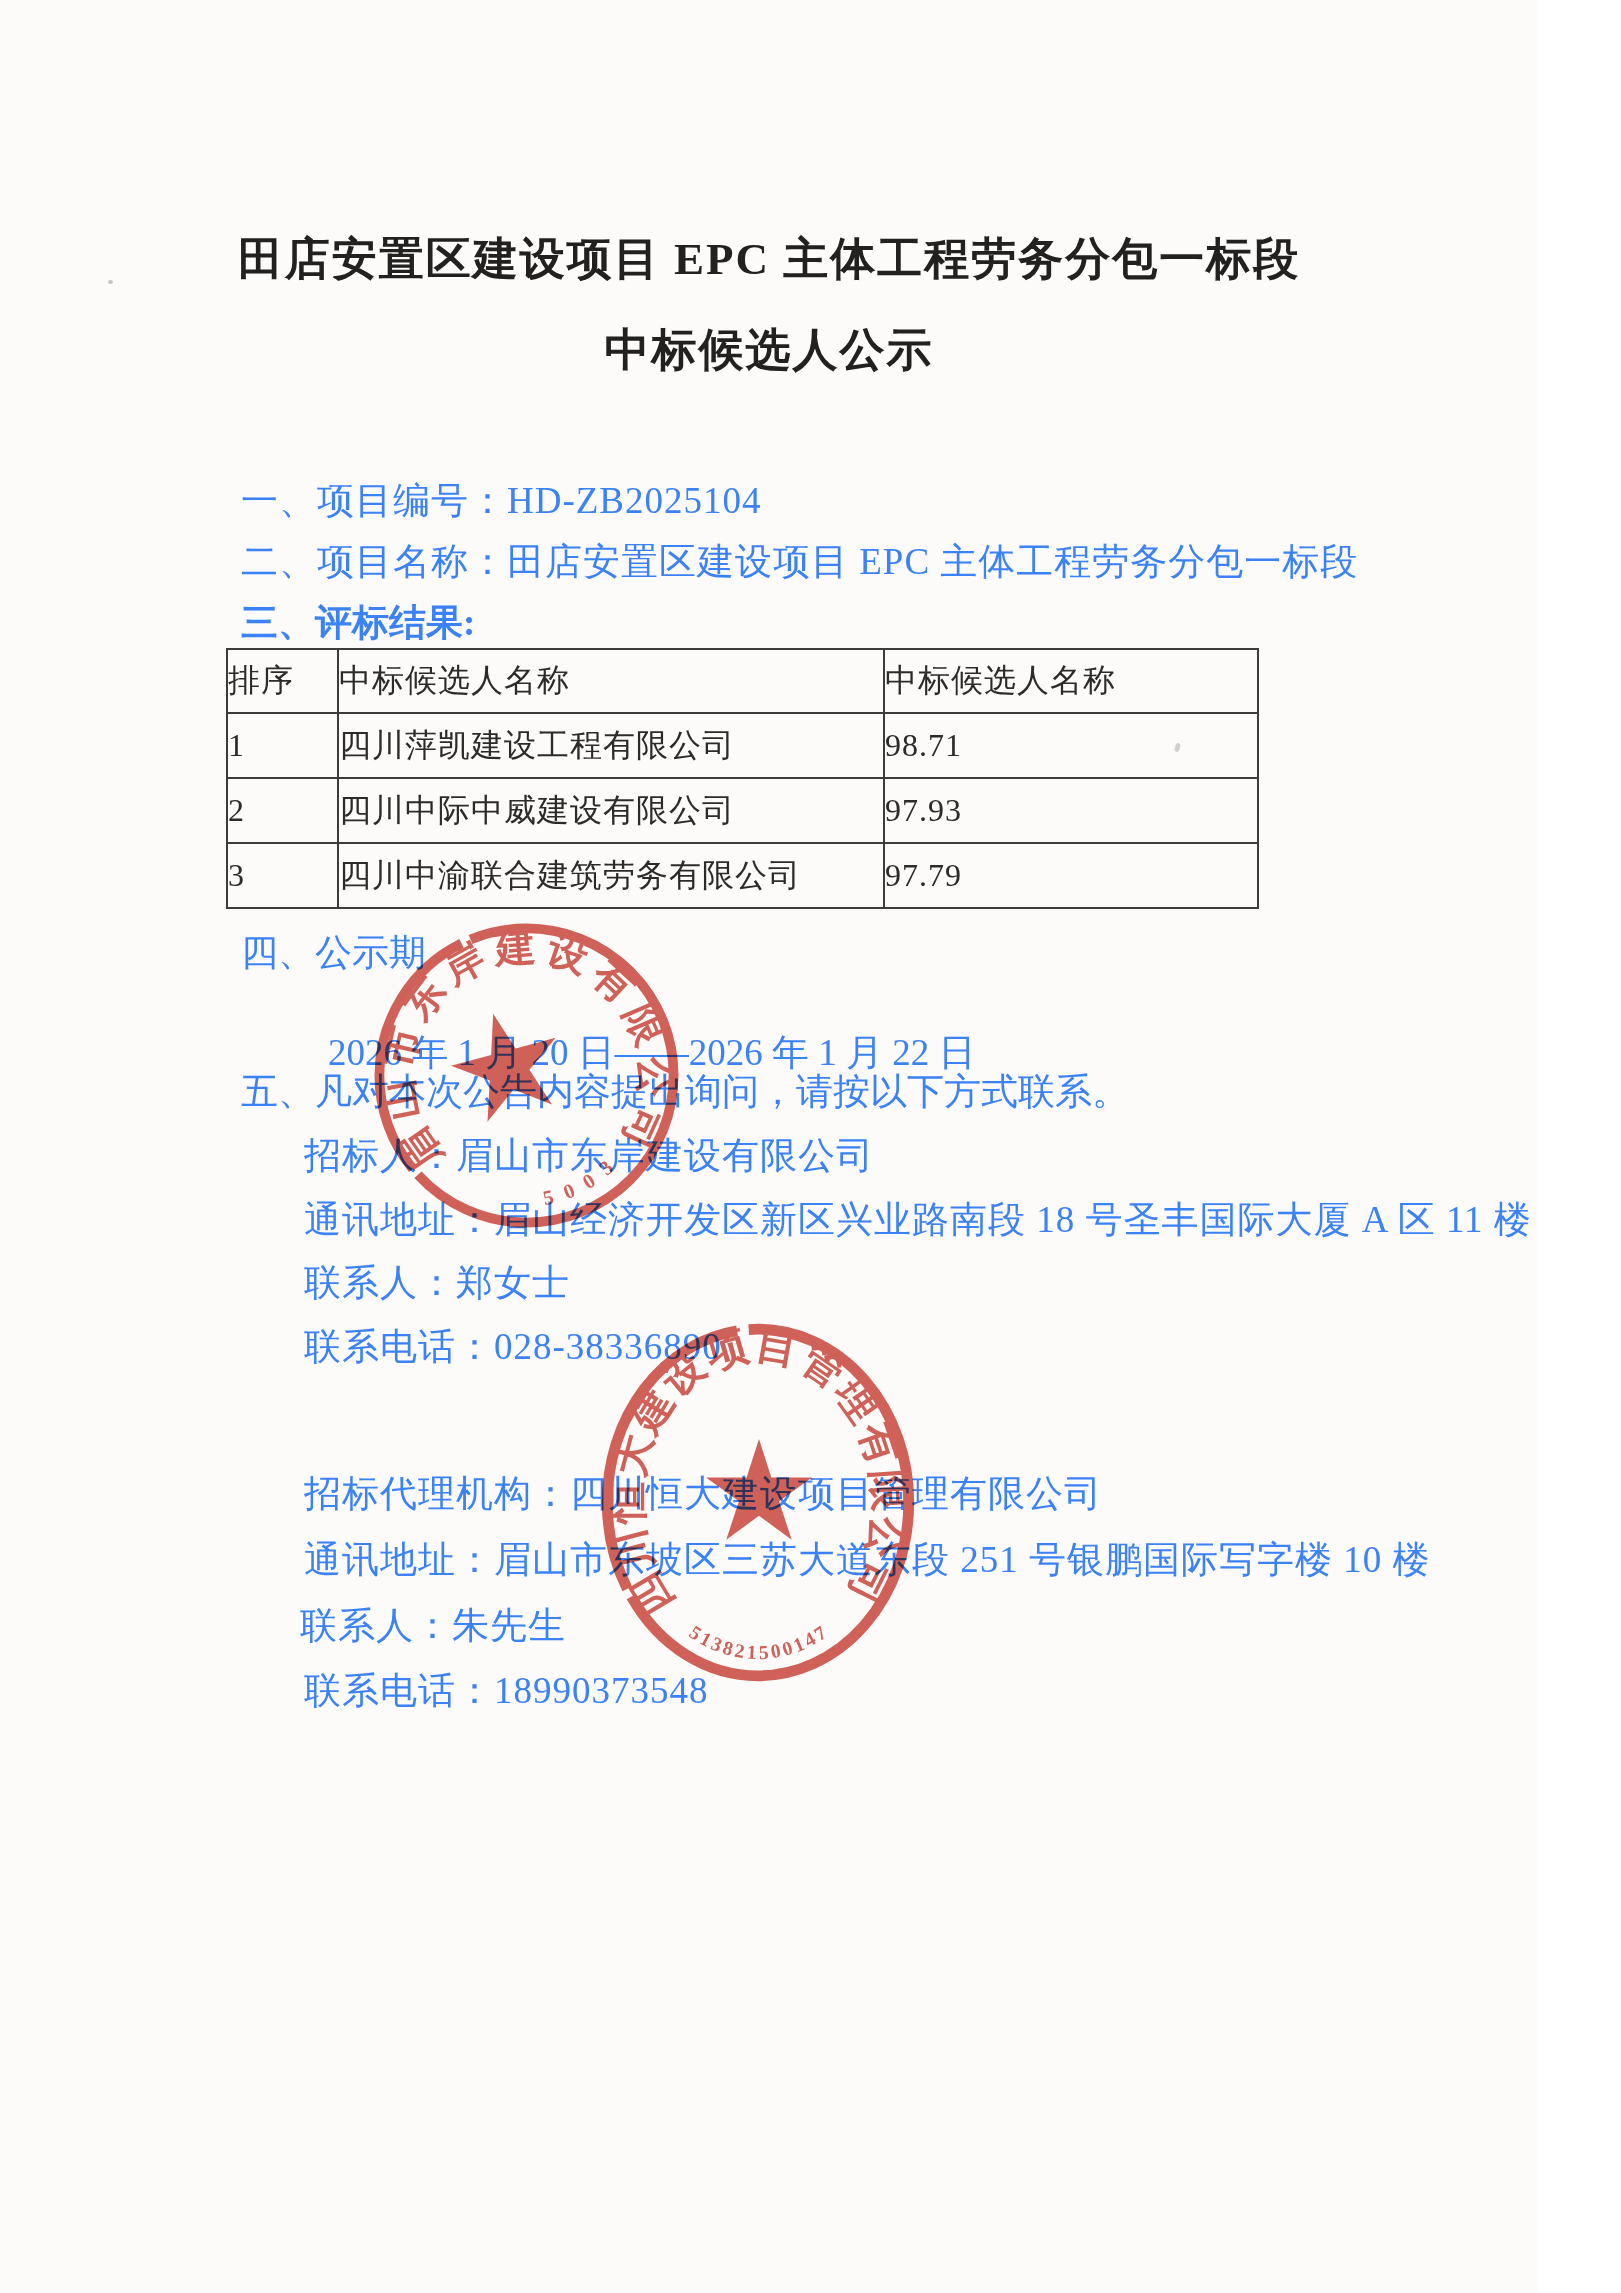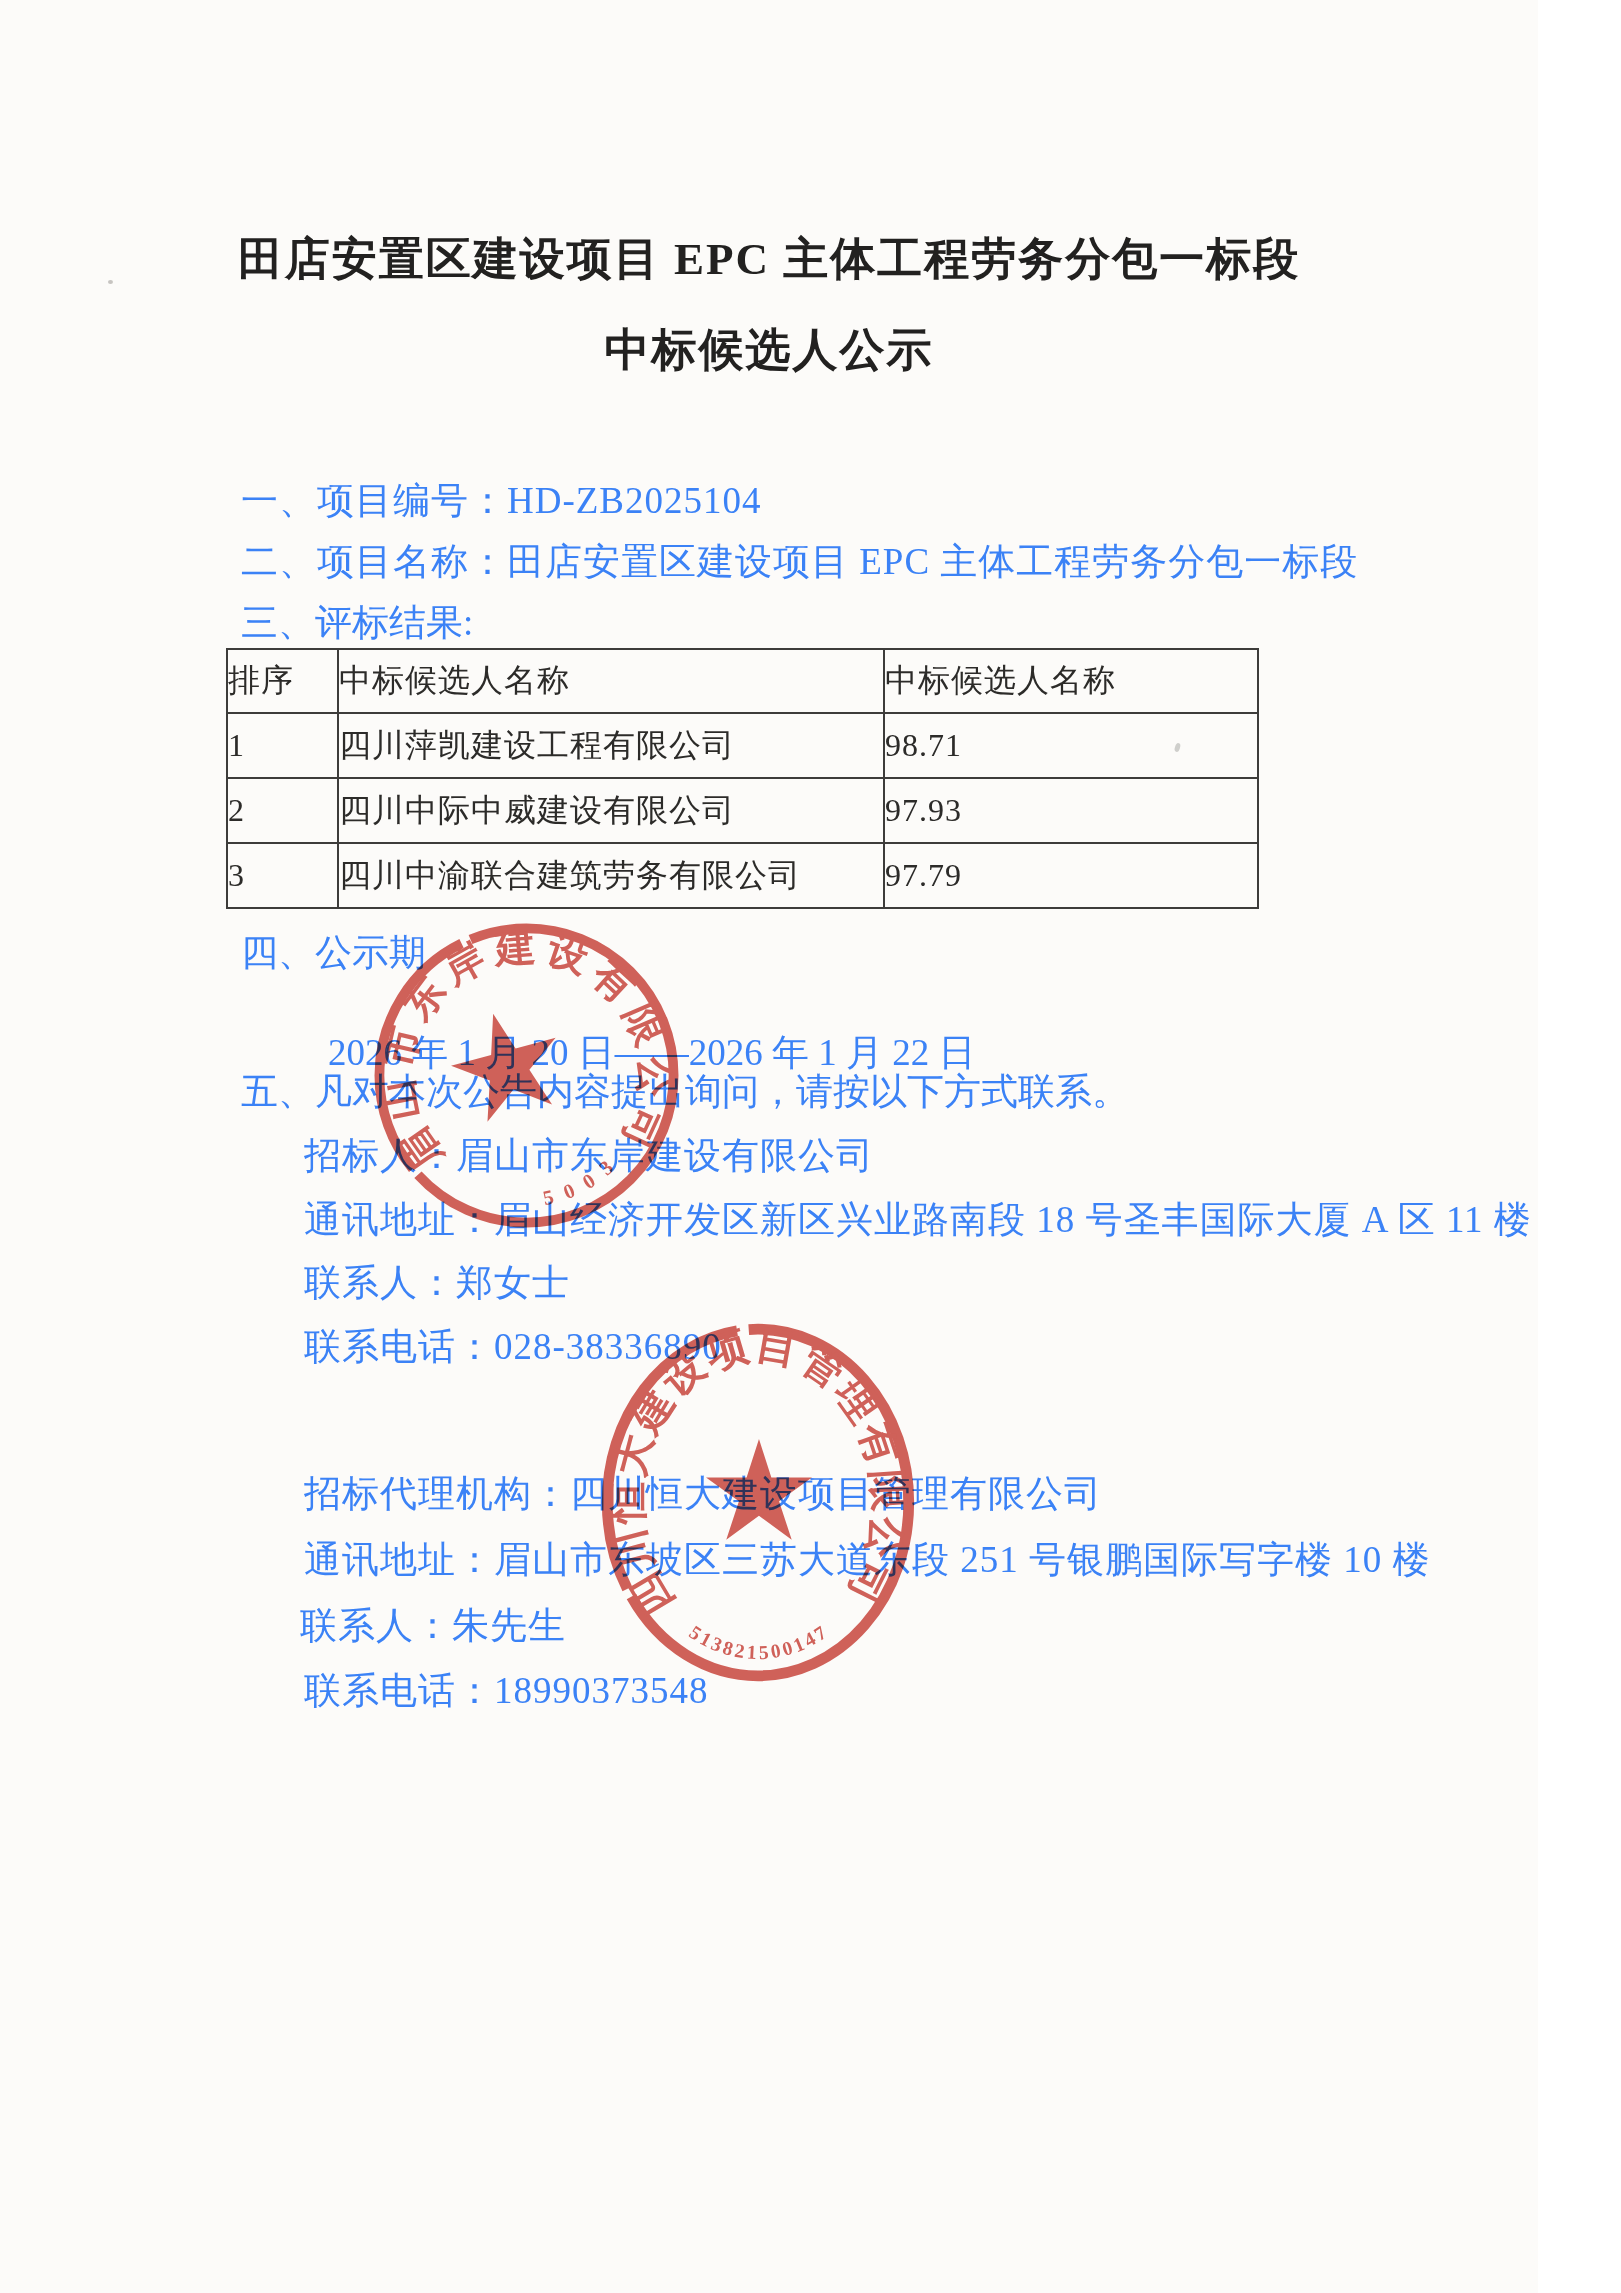--- a/index.html
+++ b/index.html
@@ -58,21 +58,21 @@
 
   <div class="title-line" style="top:229px;">田店安置区建设项目 EPC 主体工程劳务分包一标段</div>
   <div class="title-line" style="top:320px;">中标候选人公示</div>
 
   <div class="body-line" style="left:241px;top:480px;">
     <span class="lbl">一、项目编号：</span><span class="val">HD-ZB2025104</span>
   </div>
   <div class="body-line" style="left:241px;top:541px;">
     <span class="lbl">二、项目名称：</span><span class="val">田店安置区建设项目 EPC 主体工程劳务分包一标段</span>
   </div>
-  <div class="body-line" style="left:241px;top:602px;">三、评标结果:</div>
+  <div class="body-line" style="left:241px;top:602px;font-weight:bold;">三、评标结果:</div>
 
   <table class="doc-table">
     <colgroup>
         <col style="width:111px">
         <col style="width:546px">
         <col style="width:374px">
       </colgroup>
     <tbody>
         <tr class="hdr">
       <td>排序</td>

